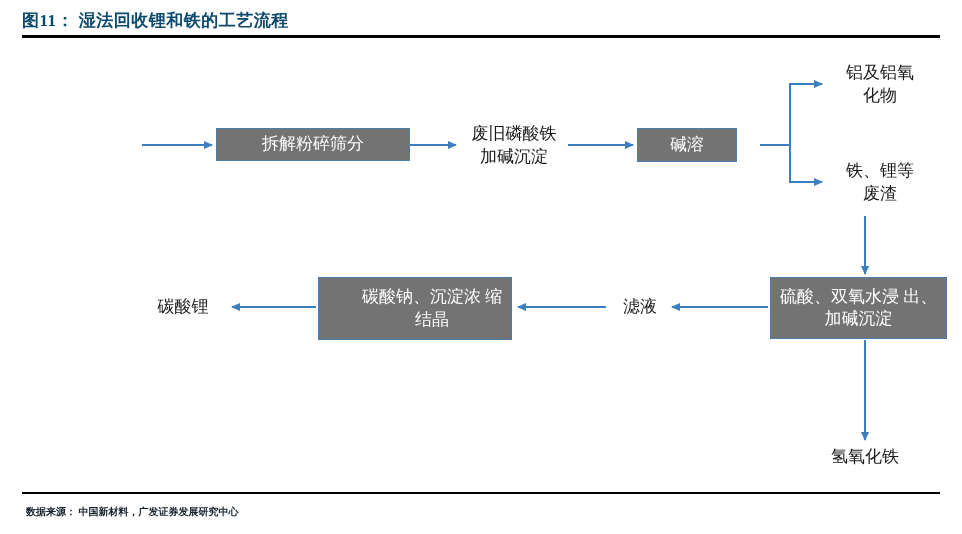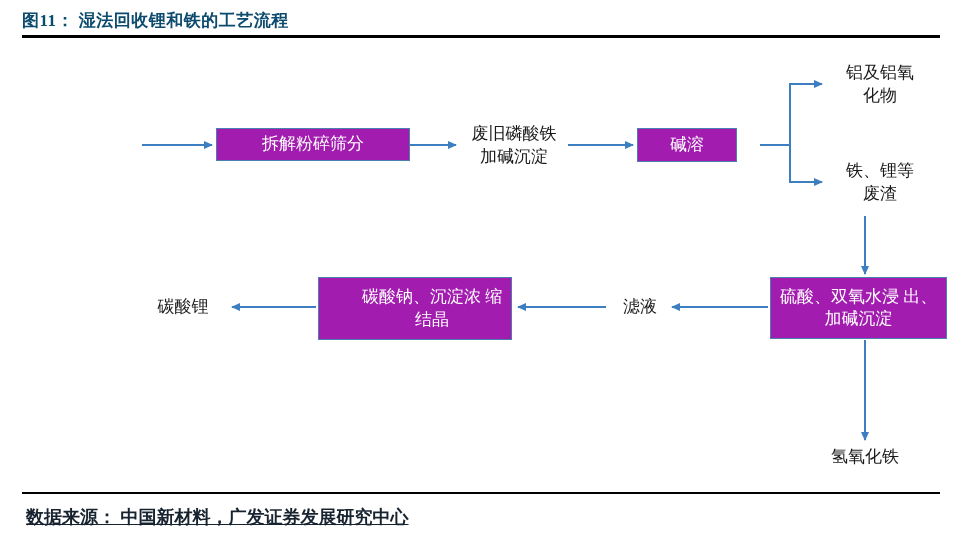--- a/index.html
+++ b/index.html
@@ -51,32 +51,31 @@
     left: 22px;
     top: 492px;
     width: 918px;
     height: 2px;
     background: #000000;
   }
   .footer-text {
     position: absolute;
     left: 26px;
     top: 505px;
-    font-size: 18px;
+    font-size: 10px;
     font-weight: bold;
     color: #17232f;
     white-space: nowrap;
     font-family: "Liberation Serif", "DejaVu Serif", serif;
-    text-decoration: underline;
   }
 
   
   .node-box {
     position: absolute;
-    background: #a21caf;
+    background: #737373;
     border: 1px solid #4a7fae;
     color: #ffffff;
     display: flex;
     align-items: center;
     justify-content: center;
     text-align: center;
     font-size: 17px;
     line-height: 1.32;
     font-family: "Liberation Serif", "DejaVu Serif", serif;
     box-sizing: border-box;

